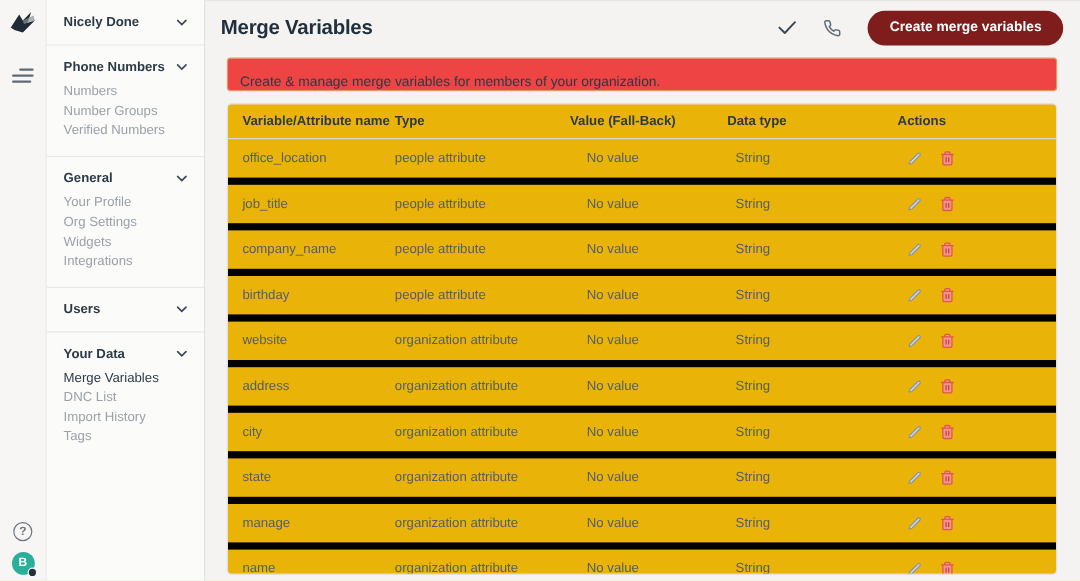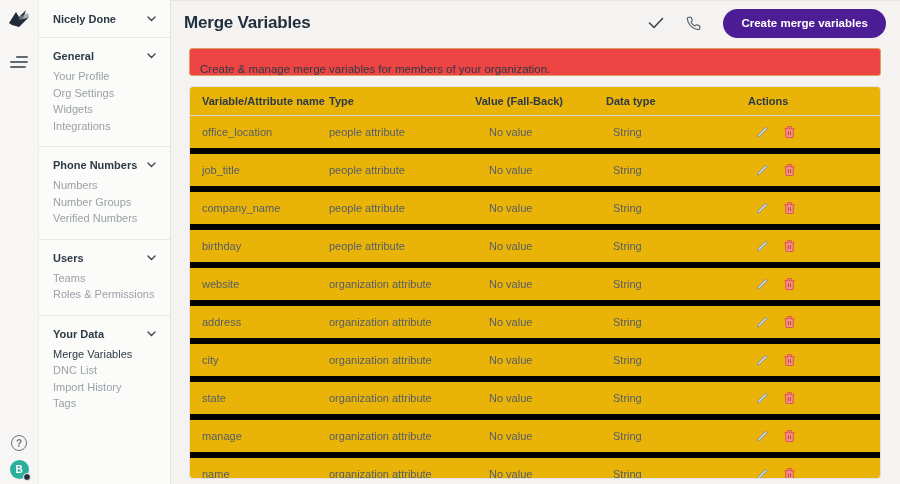--- a/index.html
+++ b/index.html
@@ -54,21 +54,21 @@
   .section li.active { color: #2c3a46; font-weight: 500; }
   .chev { flex: 0 0 auto; }
 
   
   .main { flex: 1; background: #f4f3f1; border-top: 1px solid #e7e6e3; display: flex; flex-direction: column; }
   .main-header { height: 44px; flex: 0 0 44px; display: flex; align-items: center; padding: 0 14px 0 13px; }
   .page-title { font-size: 17px; font-weight: bold; color: #22303d; letter-spacing: -0.2px; }
   .header-actions { margin-left: auto; display: flex; align-items: center; gap: 22px; }
   .icon-btn { background: none; border: none; padding: 0; cursor: pointer; display: flex; align-items: center; }
   .create-btn {
-    background: #4c1d95; color: #ffffff; border: none; border-radius: 15px;
+    background: #7f1d1d; color: #ffffff; border: none; border-radius: 15px;
     height: 29px; padding: 0 18px; font-size: 11.5px; font-weight: bold;
     font-family: "Liberation Sans", sans-serif; cursor: pointer;
   }
 
   .content { padding: 3px 19px 0 18px; }
   .banner {
     background: #ef4444; border: 1px solid #dd9e63; border-radius: 3px;
     height: 28px; display: flex; align-items: flex-end; padding: 0 10px;
     font-size: 11.5px; color: #2c3a46; margin-bottom: 10px;
   }
@@ -114,56 +114,52 @@
   <div class="sidebar">
     <div class="org-row">
       <span class="org-name">Nicely Done</span>
       <svg class="chev" width="9" height="6" viewBox="0 0 9 6">
           <path d="M1 1 L4.5 4.5 L8 1" fill="none" stroke="#3c4753" stroke-width="1.4" stroke-linecap="round"></path>
         </svg>
     </div>
     <div id="sidebar-sections">
         <div class="section">
           <div class="section-title">
+            <span>Phone Numbers</span>
+            <svg class="chev" width="9" height="6" viewBox="0 0 9 6">
+              <path d="M1 1 L4.5 4.5 L8 1" fill="none" stroke="#3c4753" stroke-width="1.4" stroke-linecap="round"></path>
+            </svg>
+          </div>
+          <ul>
+            <li>Numbers</li>
+            <li>Number Groups</li>
+            <li>Verified Numbers</li>
+          </ul>
+        </div>
+        <div class="section">
+          <div class="section-title">
             <span>General</span>
             <svg class="chev" width="9" height="6" viewBox="0 0 9 6">
               <path d="M1 1 L4.5 4.5 L8 1" fill="none" stroke="#3c4753" stroke-width="1.4" stroke-linecap="round"></path>
             </svg>
           </div>
           <ul>
             <li>Your Profile</li>
             <li>Org Settings</li>
             <li>Widgets</li>
             <li>Integrations</li>
           </ul>
         </div>
         <div class="section">
           <div class="section-title">
-            <span>Phone Numbers</span>
-            <svg class="chev" width="9" height="6" viewBox="0 0 9 6">
-              <path d="M1 1 L4.5 4.5 L8 1" fill="none" stroke="#3c4753" stroke-width="1.4" stroke-linecap="round"></path>
-            </svg>
-          </div>
-          <ul>
-            <li>Numbers</li>
-            <li>Number Groups</li>
-            <li>Verified Numbers</li>
-          </ul>
-        </div>
-        <div class="section">
-          <div class="section-title">
             <span>Users</span>
             <svg class="chev" width="9" height="6" viewBox="0 0 9 6">
               <path d="M1 1 L4.5 4.5 L8 1" fill="none" stroke="#3c4753" stroke-width="1.4" stroke-linecap="round"></path>
             </svg>
           </div>
-          <ul>
-            <li>Teams</li>
-            <li>Roles &amp; Permissions</li>
-          </ul>
         </div>
         <div class="section">
           <div class="section-title">
             <span>Your Data</span>
             <svg class="chev" width="9" height="6" viewBox="0 0 9 6">
               <path d="M1 1 L4.5 4.5 L8 1" fill="none" stroke="#3c4753" stroke-width="1.4" stroke-linecap="round"></path>
             </svg>
           </div>
           <ul>
             <li class="active">Merge Variables</li>

